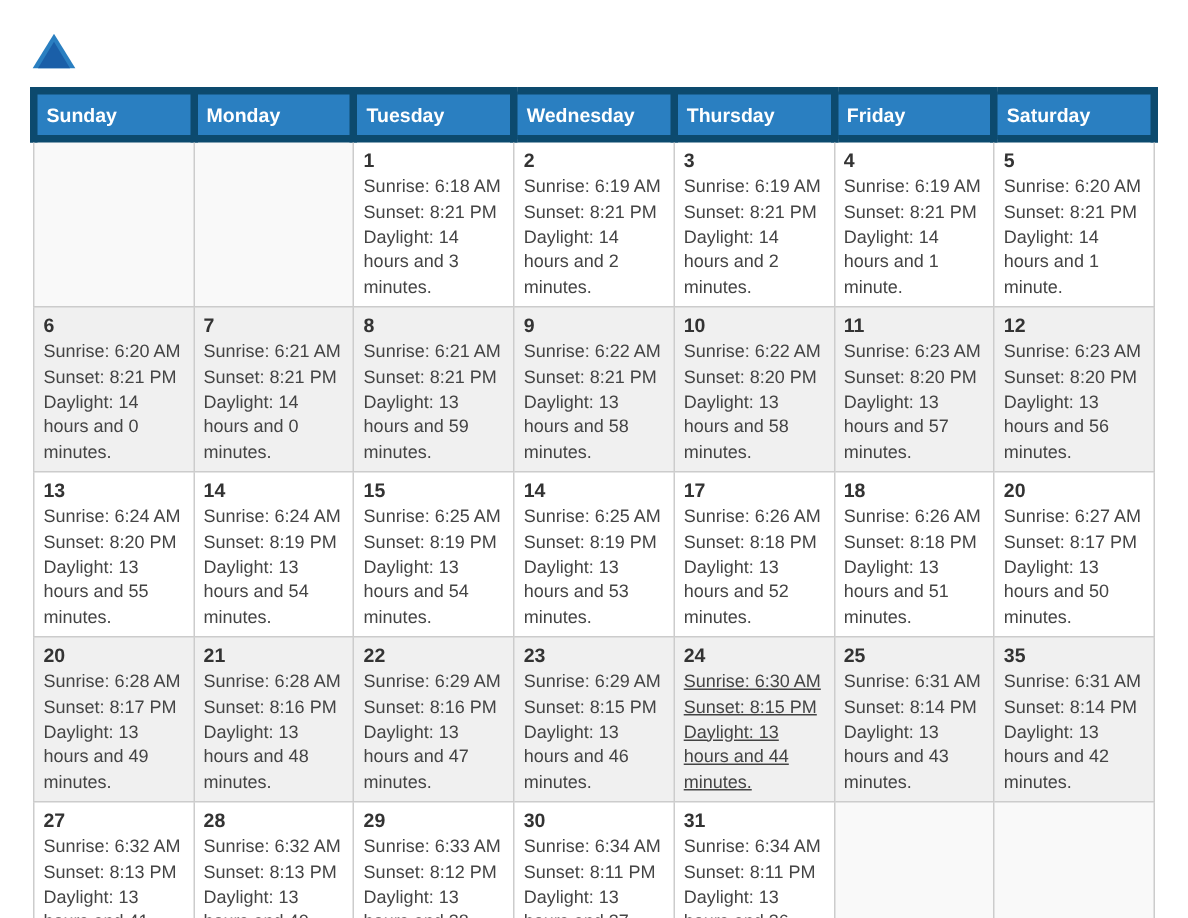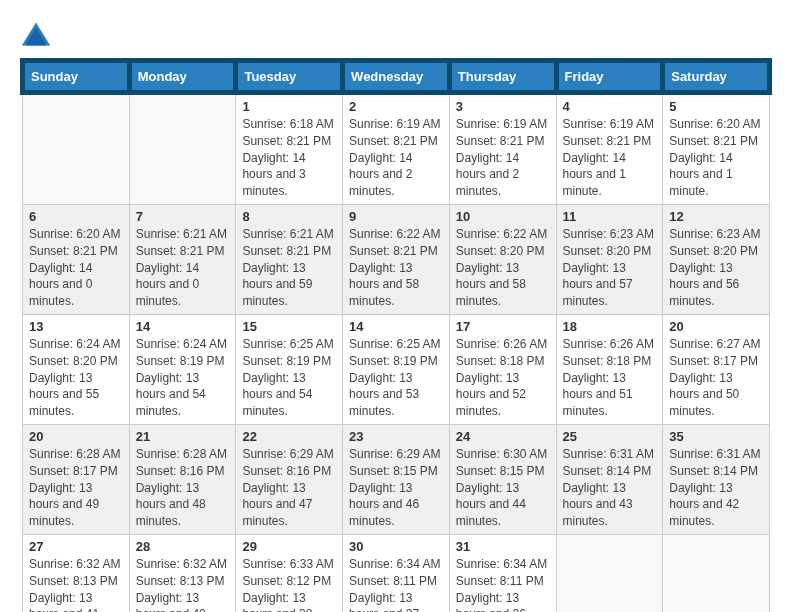--- a/index.html
+++ b/index.html
@@ -262,21 +262,21 @@
 Daylight: 13 hours and 47 minutes.</div>
         </td>
         <td>
           <div class="day-number">23</div>
           <div class="day-info" style="white-space: pre-line;">Sunrise: 6:29 AM
 Sunset: 8:15 PM
 Daylight: 13 hours and 46 minutes.</div>
         </td>
         <td>
           <div class="day-number">24</div>
-          <div class="day-info" style="white-space: pre-line;">Sunrise: 6:30 AM
+          <div class="day-info" style="white-space: pre-line; text-decoration: underline;">Sunrise: 6:30 AM
 Sunset: 8:15 PM
 Daylight: 13 hours and 44 minutes.</div>
         </td>
         <td>
           <div class="day-number">25</div>
           <div class="day-info" style="white-space: pre-line;">Sunrise: 6:31 AM
 Sunset: 8:14 PM
 Daylight: 13 hours and 43 minutes.</div>
         </td>
         <td>

